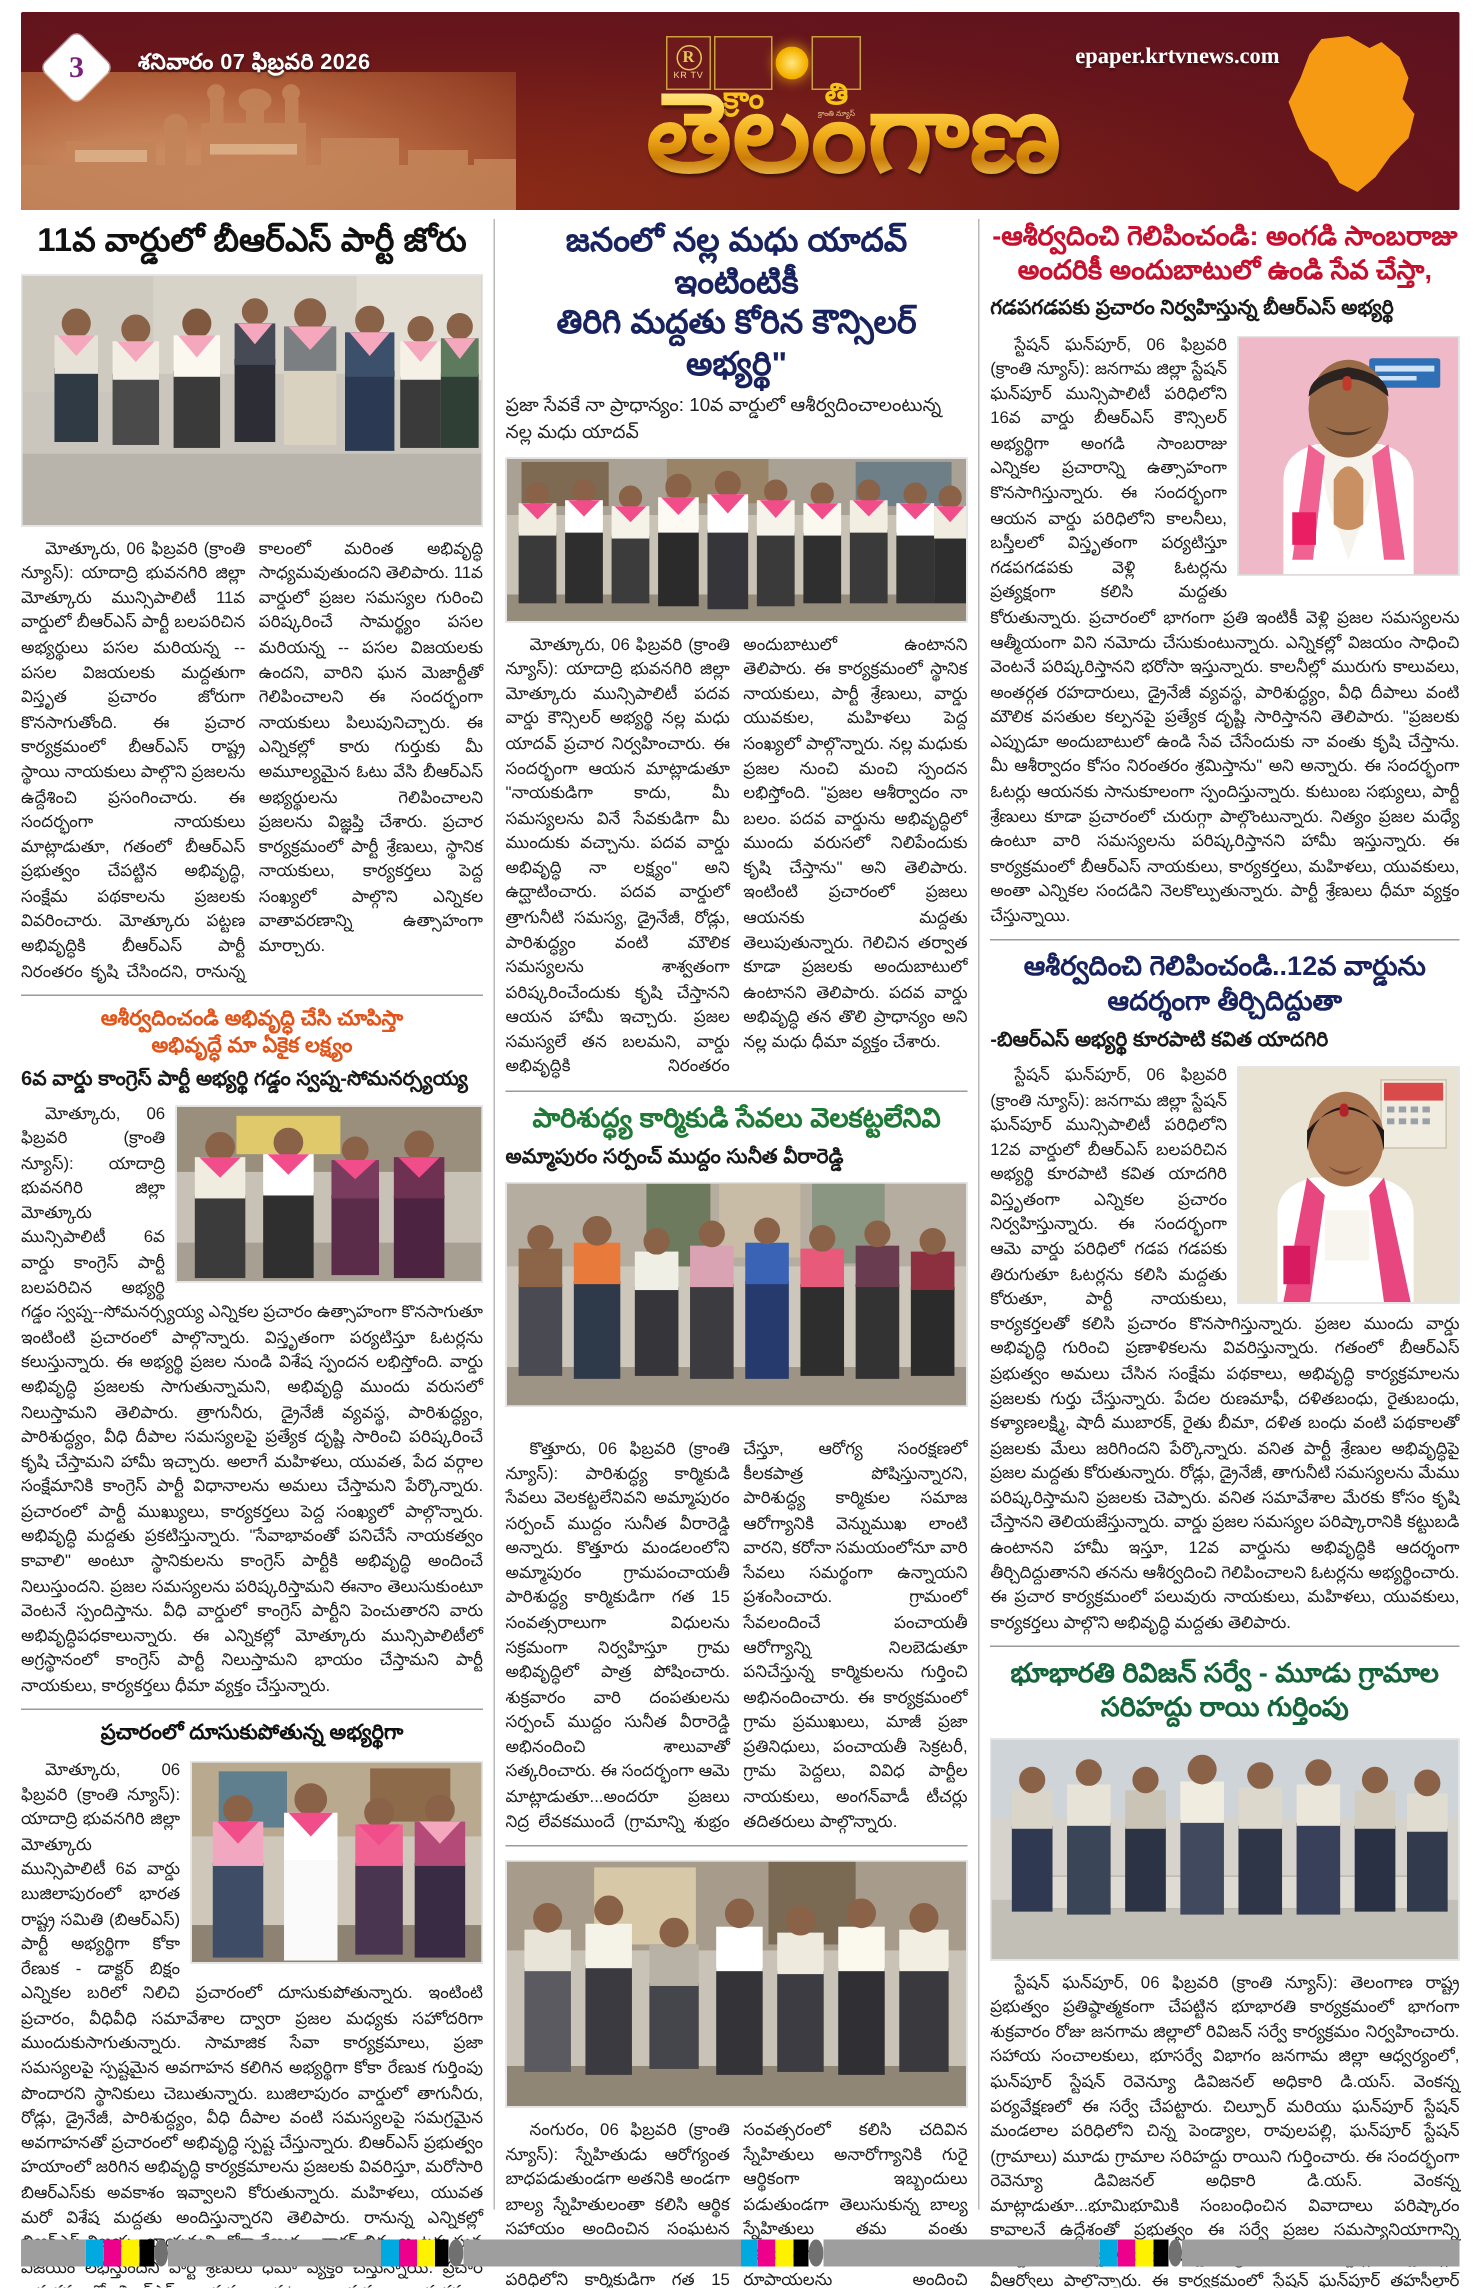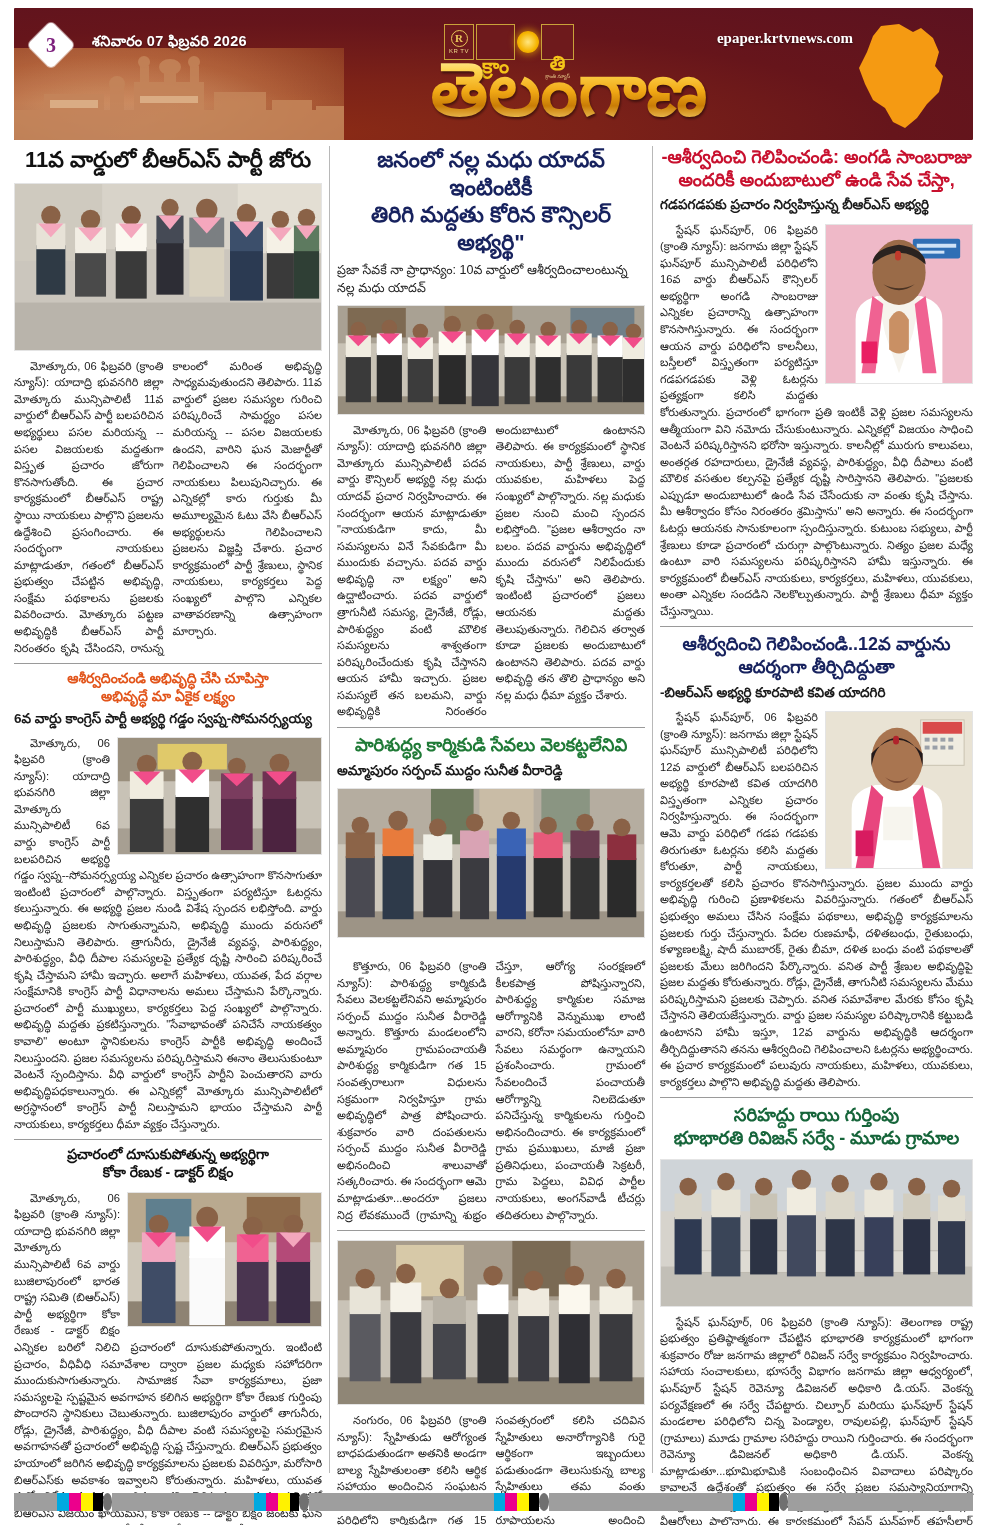--- a/index.html
+++ b/index.html
@@ -325,21 +325,20 @@
         <div class="body-txt">
           <p>మోత్కూరు, 06 ఫిబ్రవరి (క్రాంతి న్యూస్): యాదాద్రి భువనగిరి జిల్లా మోత్కూరు మున్సిపాలిటీ 6వ వార్డు కాంగ్రెస్ పార్టీ బలపరిచిన అభ్యర్థి గడ్డం స్వప్న--సోమనర్స్యయ్య ఎన్నికల ప్రచారం ఉత్సాహంగా కొనసాగుతూ ఇంటింటి ప్రచారంలో పాల్గొన్నారు. విస్తృతంగా పర్యటిస్తూ ఓటర్లను కలుస్తున్నారు. ఈ అభ్యర్థి ప్రజల నుండి విశేష స్పందన లభిస్తోంది. వార్డు అభివృద్ధి ప్రజలకు సాగుతున్నామని, అభివృద్ధి ముందు వరుసలో నిలుస్తామని తెలిపారు. త్రాగునీరు, డ్రైనేజీ వ్యవస్థ, పారిశుద్ధ్యం, పారిశుద్ధ్యం, వీధి దీపాల సమస్యలపై ప్రత్యేక దృష్టి సారించి పరిష్కరించే కృషి చేస్తామని హామీ ఇచ్చారు. అలాగే మహిళలు, యువత, పేద వర్గాల సంక్షేమానికి కాంగ్రెస్ పార్టీ విధానాలను అమలు చేస్తామని పేర్కొన్నారు. ప్రచారంలో పార్టీ ముఖ్యులు, కార్యకర్తలు పెద్ద సంఖ్యలో పాల్గొన్నారు. అభివృద్ధి మద్దతు ప్రకటిస్తున్నారు. "సేవాభావంతో పనిచేసే నాయకత్వం కావాలి" అంటూ స్థానికులను కాంగ్రెస్ పార్టీకి అభివృద్ధి అందించే నిలుస్తుందని. ప్రజల సమస్యలను పరిష్కరిస్తామని ఈనాం తెలుసుకుంటూ వెంటనే స్పందిస్తాను. వీధి వార్డులో కాంగ్రెస్ పార్టీని పెంచుతారని వారు అభివృద్ధిపధకాలున్నారు. ఈ ఎన్నికల్లో మోత్కూరు మున్సిపాలిటీలో అగ్రస్థానంలో కాంగ్రెస్ పార్టీ నిలుస్తామని భాయం చేస్తామని పార్టీ నాయకులు, కార్యకర్తలు ధీమా వ్యక్తం చేస్తున్నారు.</p>
         </div>
       </div>
     </div>
 
     <div class="rule"></div>
 
     <div>
       <div class="hl hl-black hl-lg">ప్రచారంలో దూసుకుపోతున్న అభ్యర్థిగా</div>
-      <div class="hl hl-black hl-lg">కోకా రేణుక - డాక్టర్ బిక్షం</div>
       <div class="clearfix" style="margin-top:8px;">
         <div class="photo photo-float-r" style="width:195px;height:135px;">
           <svg width="100%" height="100%" viewBox="0 0 195 135" preserveAspectRatio="none">
             <rect width="195" height="135" fill="#cfc8ba"></rect>
             <rect width="195" height="50" fill="#b9a98f"></rect>
             <rect x="18" y="6" width="46" height="38" fill="#5f7f8e"></rect>
             <rect x="120" y="4" width="54" height="36" fill="#8d6a4a"></rect>
             <rect y="110" width="195" height="25" fill="#8e8373"></rect>
             <g transform="translate(14,40)">
                 <rect width="34" height="64" y="28" fill="#3f4c66"></rect>
@@ -645,22 +644,22 @@
         </div>
         <div class="body-txt">
           <p>స్టేషన్ ఘన్‌పూర్, 06 ఫిబ్రవరి (క్రాంతి న్యూస్): జనగామ జిల్లా స్టేషన్ ఘన్‌పూర్ మున్సిపాలిటీ పరిధిలోని 12వ వార్డులో బీఆర్ఎస్ బలపరిచిన అభ్యర్థి కూరపాటి కవిత యాదగిరి విస్తృతంగా ఎన్నికల ప్రచారం నిర్వహిస్తున్నారు. ఈ సందర్భంగా ఆమె వార్డు పరిధిలో గడప గడపకు తిరుగుతూ ఓటర్లను కలిసి మద్దతు కోరుతూ, పార్టీ నాయకులు, కార్యకర్తలతో కలిసి ప్రచారం కొనసాగిస్తున్నారు. ప్రజల ముందు వార్డు అభివృద్ధి గురించి ప్రణాళికలను వివరిస్తున్నారు. గతంలో బీఆర్ఎస్ ప్రభుత్వం అమలు చేసిన సంక్షేమ పథకాలు, అభివృద్ధి కార్యక్రమాలను ప్రజలకు గుర్తు చేస్తున్నారు. పేదల రుణమాఫీ, దళితబంధు, రైతుబంధు, కళ్యాణలక్ష్మి, షాదీ ముబారక్, రైతు బీమా, దళిత బంధు వంటి పథకాలతో ప్రజలకు మేలు జరిగిందని పేర్కొన్నారు. వనిత పార్టీ శ్రేణుల అభివృద్ధిపై ప్రజల మద్దతు కోరుతున్నారు. రోడ్లు, డ్రైనేజీ, తాగునీటి సమస్యలను మేము పరిష్కరిస్తామని ప్రజలకు చెప్పారు. వనిత సమావేశాల మేరకు కోసం కృషి చేస్తానని తెలియజేస్తున్నారు. వార్డు ప్రజల సమస్యల పరిష్కారానికి కట్టుబడి ఉంటానని హామీ ఇస్తూ, 12వ వార్డును అభివృద్ధికి ఆదర్శంగా తీర్చిదిద్దుతానని తనను ఆశీర్వదించి గెలిపించాలని ఓటర్లను అభ్యర్థించారు. ఈ ప్రచార కార్యక్రమంలో పలువురు నాయకులు, మహిళలు, యువకులు, కార్యకర్తలు పాల్గొని అభివృద్ధి మద్దతు తెలిపారు.</p>
         </div>
       </div>
     </div>
 
     <div class="rule"></div>
 
     <div>
+      <div class="hl hl-darkgreen hl-md">భూభారతి రివిజన్ సర్వే - మూడు గ్రామాల</div>
       <div class="hl hl-darkgreen hl-md">సరిహద్దు రాయి గుర్తింపు</div>
-      <div class="hl hl-darkgreen hl-md">భూభారతి రివిజన్ సర్వే - మూడు గ్రామాల</div>
       <div class="photo" style="height:148px;margin-top:9px;">
         <svg width="100%" height="100%" viewBox="0 0 321 148" preserveAspectRatio="none">
           <rect width="321" height="148" fill="#d6d3cc"></rect>
           <rect width="321" height="52" fill="#cfd4d8"></rect>
           <rect y="108" width="321" height="40" fill="#c2bfb7"></rect>
           <rect x="20" y="92" width="280" height="22" fill="#dedbd3" stroke="#bdb9b0"></rect>
           <g>
             <g transform="translate(14,34)">
                 <rect width="28" height="58" y="24" fill="#2f3a52"></rect>
                 <rect width="28" height="26" fill="#d9d5c9"></rect>

